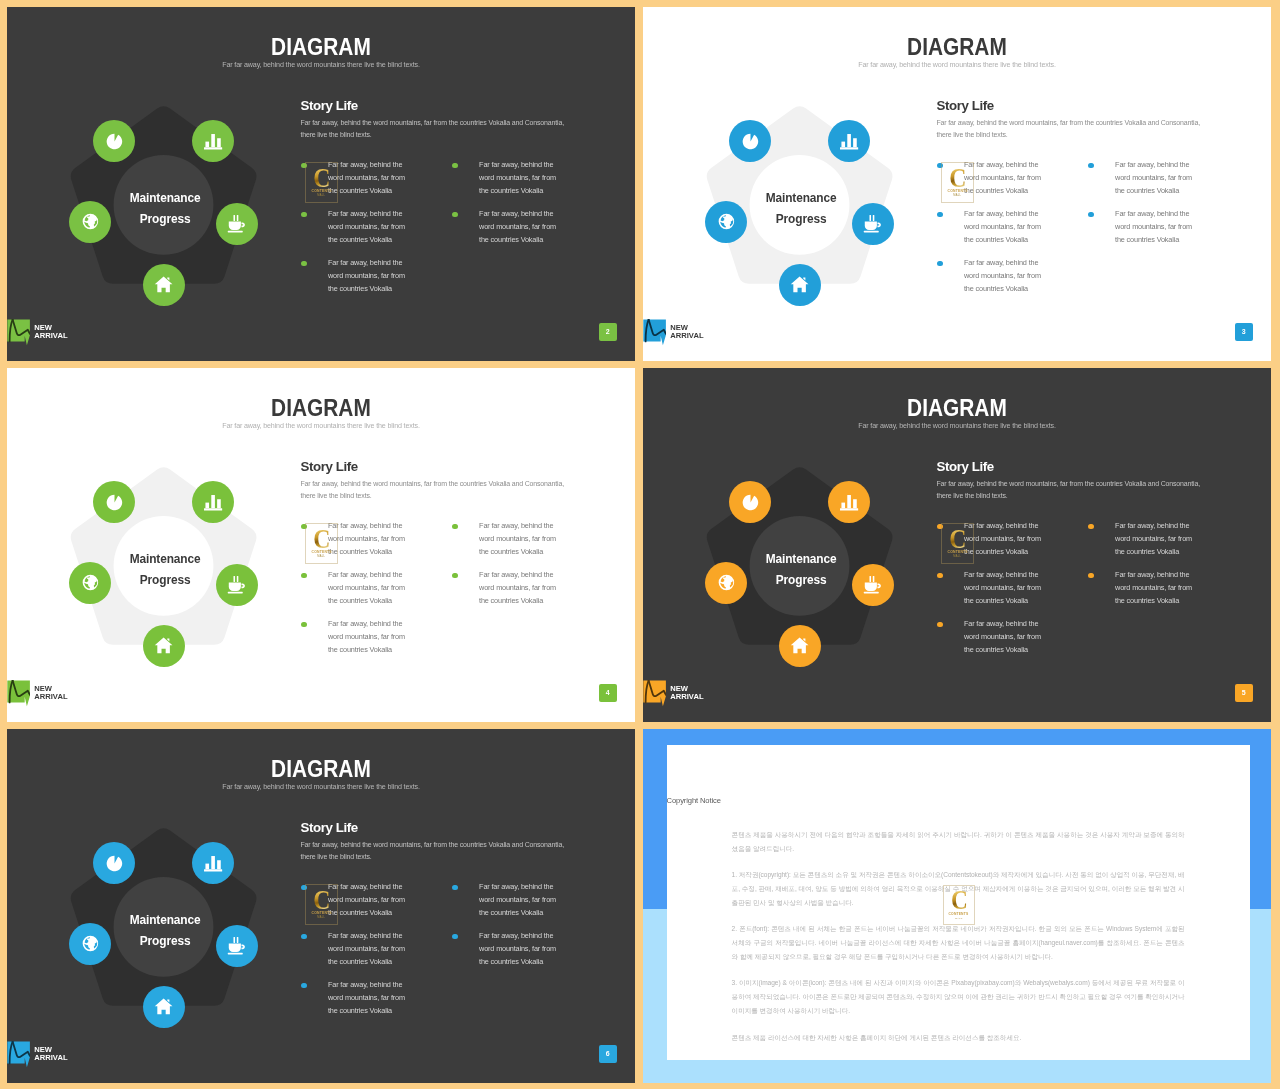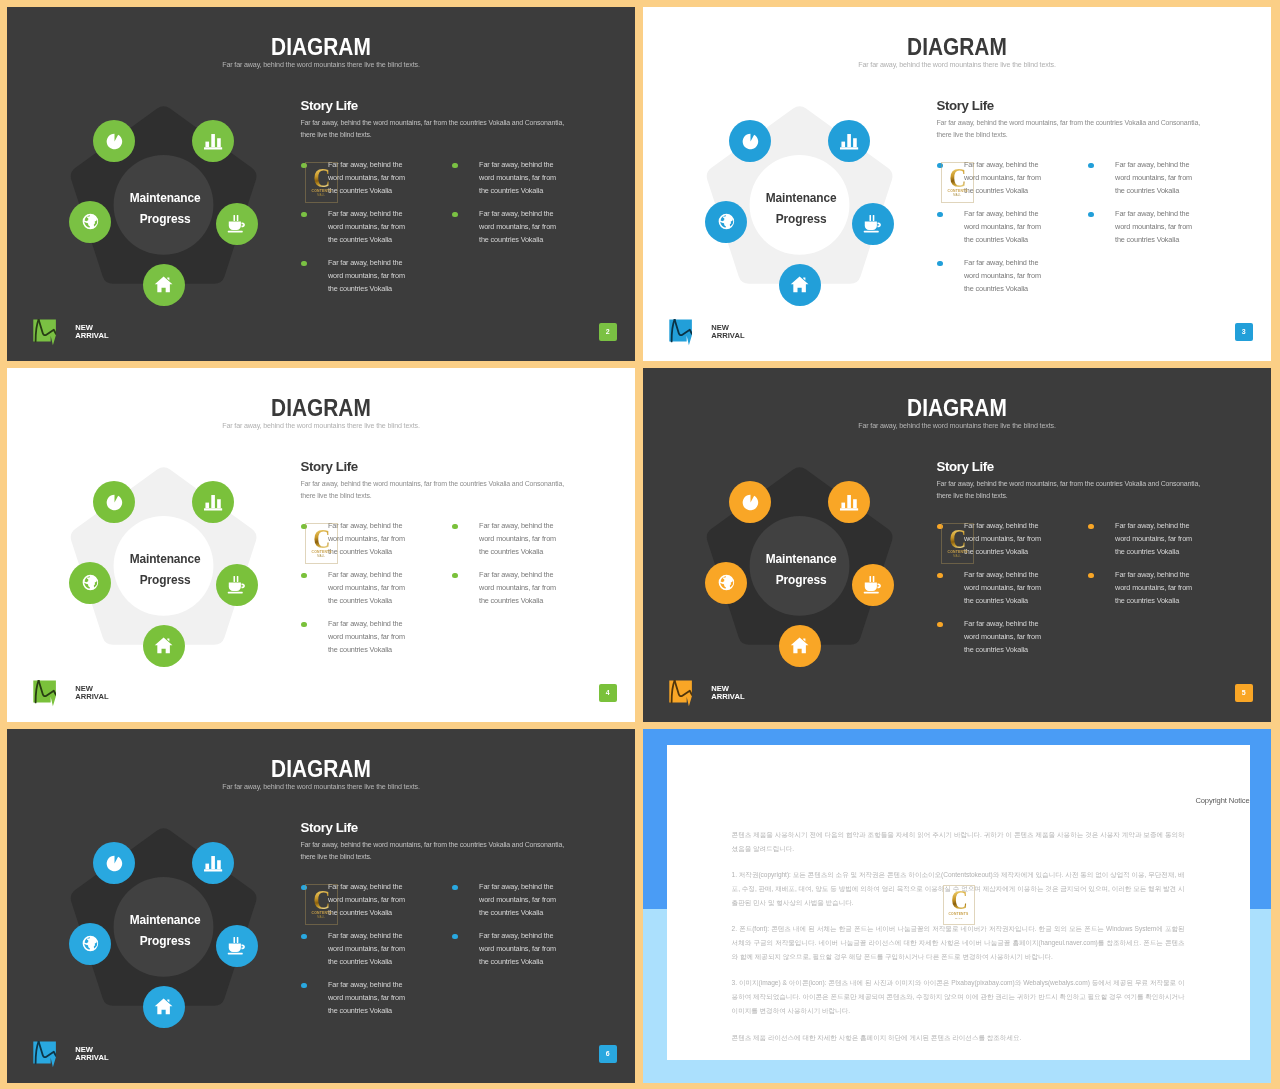--- a/index.html
+++ b/index.html
@@ -17,33 +17,33 @@
 .title span{display:inline-block;transform:scaleX(0.907);transform-origin:center}
 .subtitle{position:absolute;left:0;right:0;top:53.3px;text-align:center;font-size:7.15px;letter-spacing:-0.155px;line-height:11px}
 .diagram{position:absolute;left:0;top:0}
 .ctrlabel{position:absolute;left:58.1px;top:181.3px;width:200px;text-align:center;font-size:11.9px;letter-spacing:-0.12px;font-weight:bold;line-height:20.3px}
 .iconc{position:absolute;width:42px;height:42px;border-radius:50%;display:flex;align-items:center;justify-content:center}
 .sechead{position:absolute;left:293.6px;top:90.6px;font-size:13.3px;letter-spacing:-0.42px;font-weight:bold;line-height:15px}
 .secbody{position:absolute;left:293.4px;top:110.4px;width:270px;font-size:7px;letter-spacing:-0.16px;line-height:11.9px}
 .blt{position:absolute;width:114px}
 .dot{position:absolute;left:1.2px;top:3.7px;width:5.8px;height:5.8px;border-radius:50%}
 .btxt{display:block;margin-left:27.8px;font-size:7.3px;letter-spacing:-0.16px;line-height:12.9px}
-.flogo{position:absolute;left:26px;top:312px;display:flex;align-items:center;gap:19px}
+.flogo{position:absolute;left:0;top:312px;display:flex;align-items:center;gap:4px}
 .flogotxt{font-size:7.6px;font-weight:bold;line-height:8.6px;letter-spacing:0.03px}
 .pbadge{position:absolute;left:591.8px;top:315.7px;width:18px;height:18.6px;border-radius:2px;display:flex;align-items:center;justify-content:center;color:#fff;font-size:7px;font-weight:bold}
 .wm{position:absolute;border:0.8px solid rgba(178,150,88,0.4);display:flex;flex-direction:column;align-items:center;justify-content:flex-start;pointer-events:none;padding-top:4px}
 .wmc{font-family:"Liberation Serif",serif;font-weight:bold;line-height:0.82;transform:scaleX(0.88);background:linear-gradient(170deg,#f4e09a 0%,#e2bb53 18%,#c79628 40%,#8a5f0c 58%,#c69a2c 74%,#f6e7a8 92%,#fffae0 100%);-webkit-background-clip:text;background-clip:text;color:transparent;letter-spacing:-0.5px}
 .wml1{font-weight:bold;color:#c9a14a;letter-spacing:0.2px;margin-top:1px;line-height:1;transform:scaleX(0.95)}
 .wml2{color:#a88b3c;letter-spacing:0.35px;margin-top:1.2px;line-height:1}
 .cpslide{background:#ffffff}
 .cpband{position:absolute;left:0;top:0;width:628px;height:180px;background:#4a9cf5}
 .cpband2{position:absolute;left:0;top:180px;width:628px;height:174px;background:#abe0fd}
 .cpcard{position:absolute;left:23.6px;top:15.7px;width:583px;height:315px;background:#fff;padding:0}
 .cptitle{position:absolute;left:0;right:0;top:33.5px;text-align:center;font-size:11px;font-weight:bold;color:#4a4a4a;letter-spacing:-0.2px;line-height:13px}
-.cpsub{position:absolute;left:0;right:0;top:51.5px;text-align:right;font-size:7.6px;color:#5a5a5a;letter-spacing:-0.12px;line-height:10px}
+.cpsub{position:absolute;left:0;right:0;top:51.5px;text-align:left;font-size:7.6px;color:#5a5a5a;letter-spacing:-0.12px;line-height:10px}
 .cpbody{position:absolute;left:65px;top:83px;width:453px}
 .cppara{font-size:6.6px;line-height:13.9px;color:#b2b2b2;margin-bottom:12.5px;text-align:justify;word-break:break-all;letter-spacing:-0.05px}
 </style>
 </head>
 <body>
 
 <div class="grid">
 <div class="slide p1 dark">
       <div class="title" style="color:#ffffff"><span>DIAGRAM</span></div>
       <div class="subtitle" style="color:#b5b5b5">Far far away, behind the word mountains there live the blind texts.</div>

